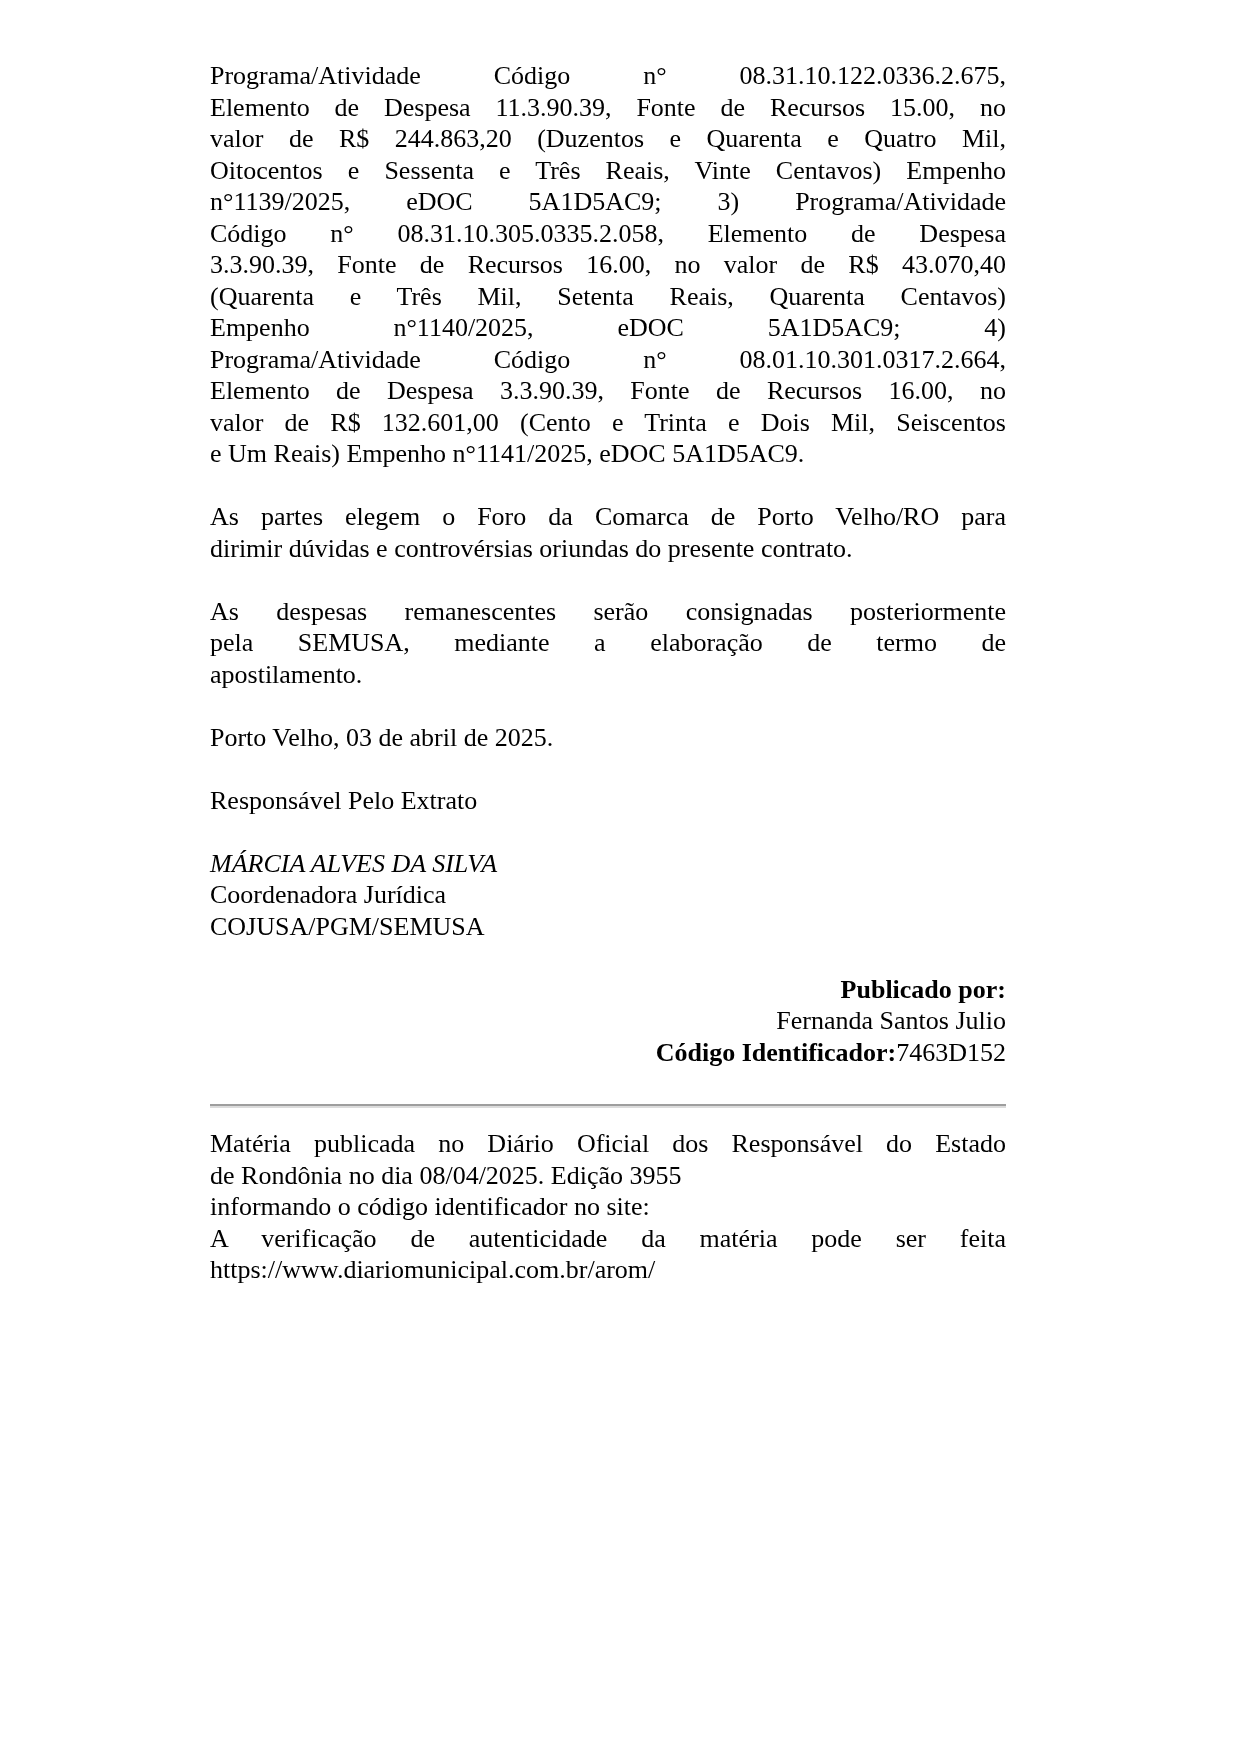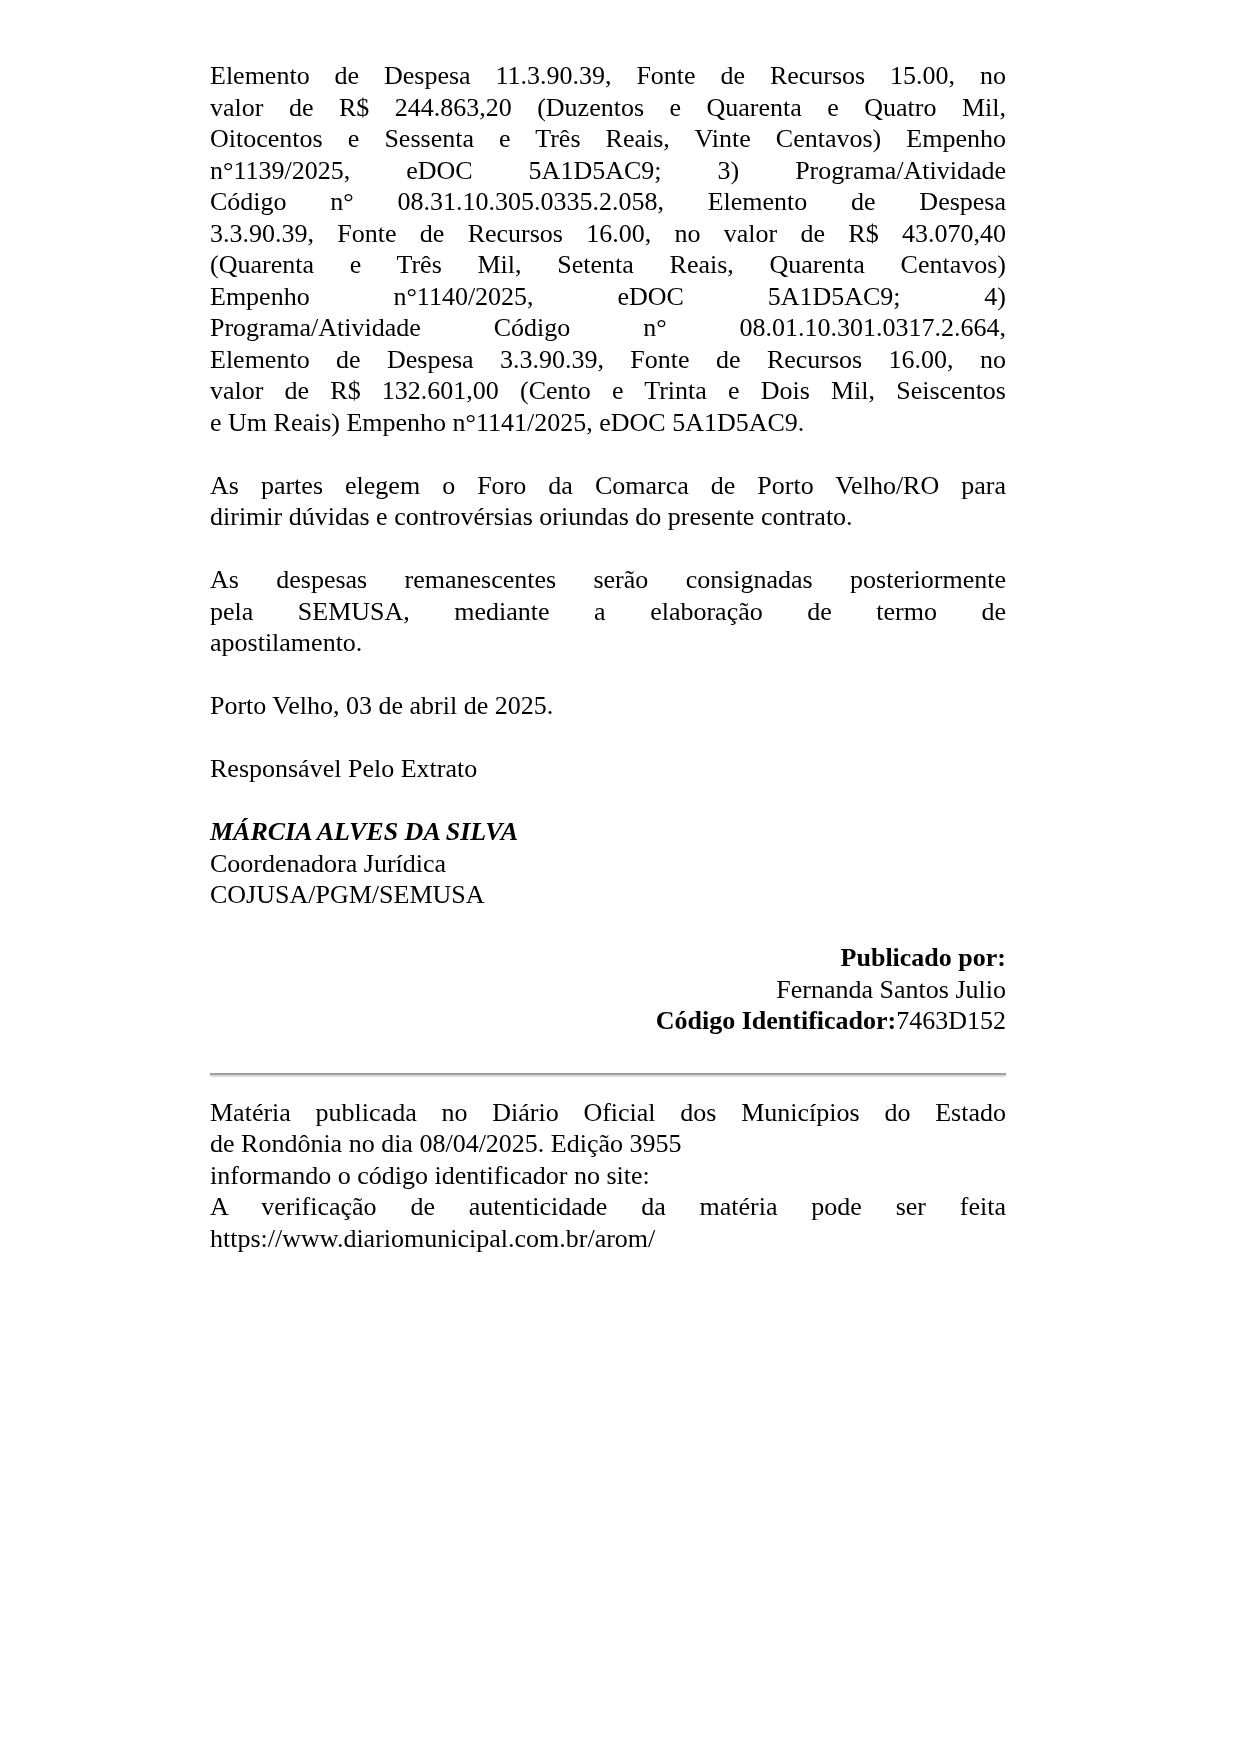--- a/index.html
+++ b/index.html
@@ -22,38 +22,39 @@
     color: #000000;
   }
   .para { margin: 0 0 31.5px 0; }
   .fpara { margin: 0; }
   .line { text-align: left; }
   .line.just {
     text-align: justify;
     text-align-last: justify;
   }
   .sig { margin: 0 0 31.5px 0; }
-  .sig-name { font-weight: bold; font-style: italic; }
+  .sig-name { font-weight: normal; font-style: italic; }
   .pub { text-align: right; margin: 0; }
   .b { font-weight: bold; }
   .rule {
     border: none;
     height: 4px;
     margin: 36px 0 20px 0;
     background: linear-gradient(to bottom, #9e9e9e 0%, #9e9e9e 50%, #dcdcdc 50%, #dcdcdc 100%);
   }
 </style>
 </head>
 <body>
 
 <div class="page">
   <div class="column">
 
     <div>
         <div class="para">
+          <div class="line just">Programa/Atividade Código n° 08.31.10.122.0336.2.675,</div>
           <div class="line just">Elemento de Despesa 11.3.90.39, Fonte de Recursos 15.00, no</div>
           <div class="line just">valor de R$ 244.863,20 (Duzentos e Quarenta e Quatro Mil,</div>
           <div class="line just">Oitocentos e Sessenta e Três Reais, Vinte Centavos) Empenho</div>
           <div class="line just">n°1139/2025, eDOC 5A1D5AC9; 3) Programa/Atividade</div>
           <div class="line just">Código n° 08.31.10.305.0335.2.058, Elemento de Despesa</div>
           <div class="line just">3.3.90.39, Fonte de Recursos 16.00, no valor de R$ 43.070,40</div>
           <div class="line just">(Quarenta e Três Mil, Setenta Reais, Quarenta Centavos)</div>
           <div class="line just">Empenho n°1140/2025, eDOC 5A1D5AC9; 4)</div>
           <div class="line just">Programa/Atividade Código n° 08.01.10.301.0317.2.664,</div>
           <div class="line just">Elemento de Despesa 3.3.90.39, Fonte de Recursos 16.00, no</div>
@@ -86,21 +87,21 @@
     <div class="pub">
       <div class="b">Publicado por:</div>
       <div>Fernanda Santos Julio</div>
       <div><span class="b">Código Identificador:</span><span>7463D152</span></div>
     </div>
 
     <hr class="rule">
 
     <div class="footer">
         <div class="fpara">
-          <div class="line just">Matéria publicada no Diário Oficial dos Municípios do Estado</div>
+          <div class="line just">Matéria publicada no Diário Oficial dos Responsável do Estado</div>
           <div class="line">de Rondônia no dia 08/04/2025. Edição 3955</div>
         </div>
         <div class="fpara">
           <div class="line">informando o código identificador no site:</div>
           <div class="line just">A verificação de autenticidade da matéria pode ser feita</div>
         </div>
         <div class="fpara">
           <div class="line">https://www.diariomunicipal.com.br/arom/</div>
         </div>
       </div>

